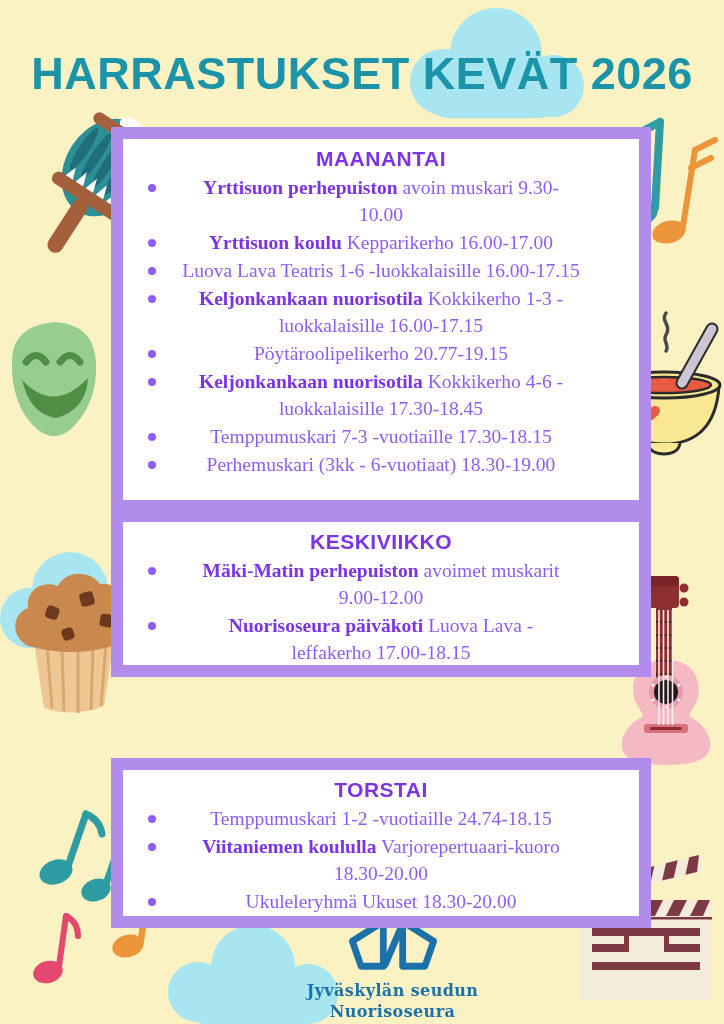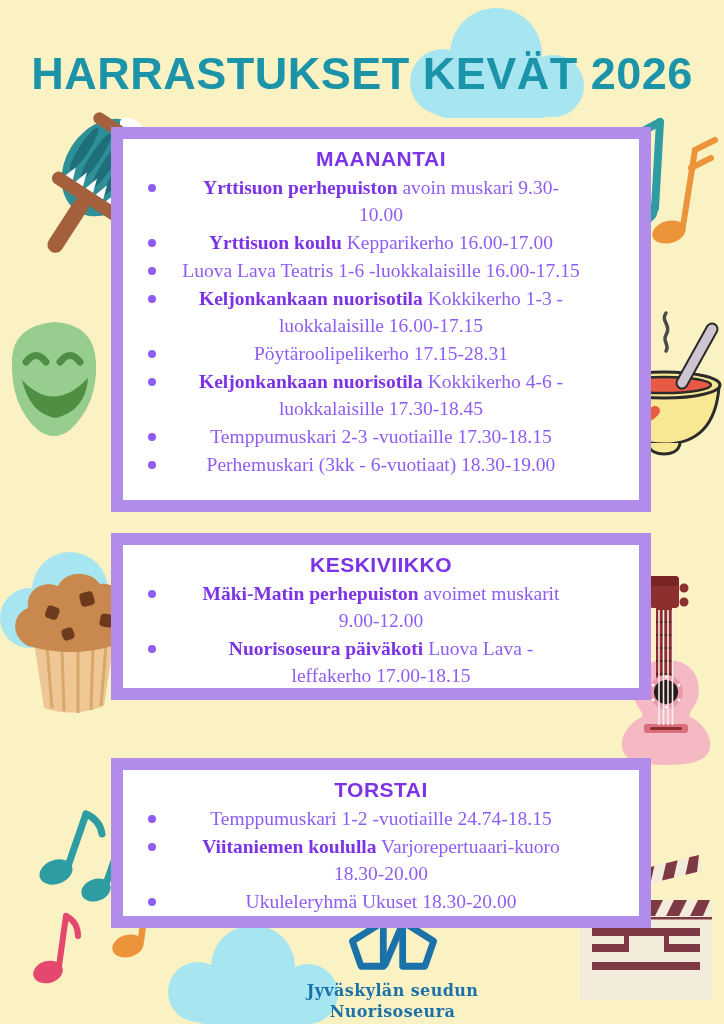--- a/index.html
+++ b/index.html
@@ -21,21 +21,21 @@
 
   .box {
     position:absolute; left:95px; width:540px; z-index:3;
     background: var(--box_bg, #fff);
     border:12px solid var(--box_border, #B28CEB);
     box-sizing:border-box;
     padding:2px 13px 4px 13px;
     margin-left:16px;
   }
   .box-1 { top:127px; height:385px; }
-  .box-2 { top:533px; height:167px; }
+  .box-2 { top:510px; height:167px; }
   .box-3 { top:758px; height:170px; }
 
   .day {
     text-align:center; font-weight:bold;
     font-size:21px; line-height:28px; letter-spacing:0.5px;
     color: var(--text_bold, #7C33E6);
     margin:4px 0 1px 0;
   }
   ul.items { list-style:none; margin:0; padding:0;font-family:Liberation Serif, serif; }
   li.item {
@@ -272,24 +272,24 @@
 
   <div class="box box-1">
     <div class="day">MAANANTAI</div>
     <ul class="items">
       <li class="item"><span class="bullet"></span><span class="loc">Yrttisuon perhepuiston</span> <span class="det">avoin muskari 9.30-
 10.00</span></li>
       <li class="item"><span class="bullet"></span><span class="loc">Yrttisuon koulu</span> <span class="det">Kepparikerho 16.00-17.00</span></li>
       <li class="item"><span class="bullet"></span> <span class="det">Luova Lava Teatris 1-6 -luokkalaisille 16.00-17.15</span></li>
       <li class="item"><span class="bullet"></span><span class="loc">Keljonkankaan nuorisotila</span> <span class="det">Kokkikerho 1-3 -
 luokkalaisille 16.00-17.15</span></li>
-      <li class="item"><span class="bullet"></span> <span class="det">Pöytäroolipelikerho 17.15-28.31</span></li>
+      <li class="item"><span class="bullet"></span> <span class="det">Pöytäroolipelikerho 20.77-19.15</span></li>
       <li class="item"><span class="bullet"></span><span class="loc">Keljonkankaan nuorisotila</span> <span class="det">Kokkikerho 4-6 -
 luokkalaisille 17.30-18.45</span></li>
-      <li class="item"><span class="bullet"></span> <span class="det">Temppumuskari 2-3 -vuotiaille 17.30-18.15</span></li>
+      <li class="item"><span class="bullet"></span> <span class="det">Temppumuskari 7-3 -vuotiaille 17.30-18.15</span></li>
       <li class="item"><span class="bullet"></span> <span class="det">Perhemuskari (3kk - 6-vuotiaat) 18.30-19.00</span></li>
     </ul>
   </div>
 
   <div class="box box-2">
     <div class="day">KESKIVIIKKO</div>
     <ul class="items">
       <li class="item"><span class="bullet"></span><span class="loc">Mäki-Matin perhepuiston</span> <span class="det">avoimet muskarit
 9.00-12.00</span></li>
       <li class="item"><span class="bullet"></span><span class="loc">Nuorisoseura päiväkoti</span> <span class="det">Luova Lava -

